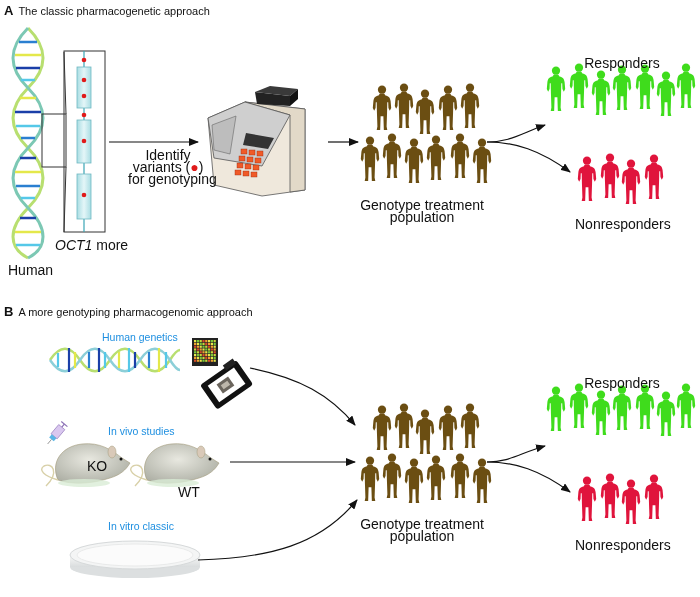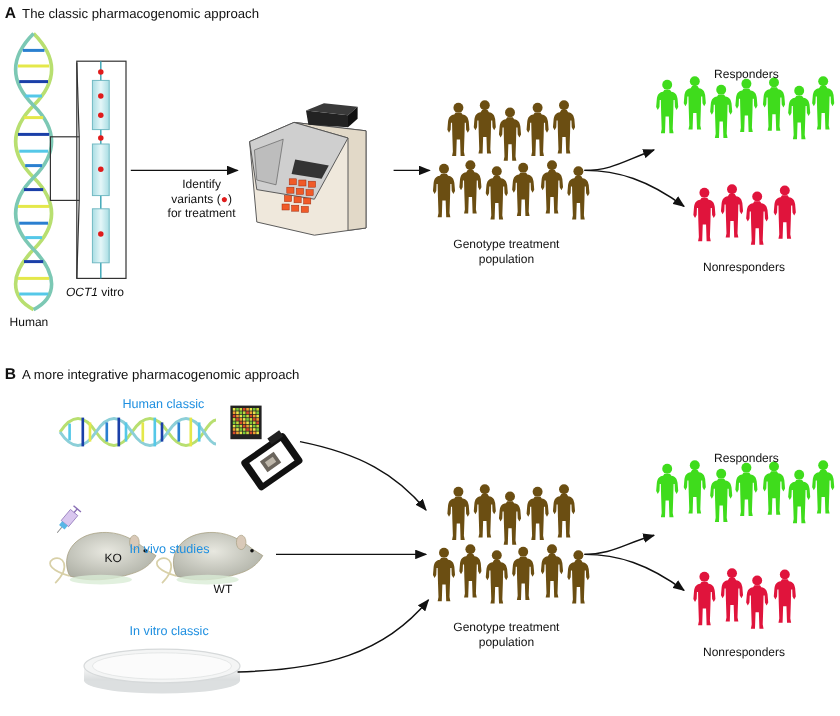--- a/index.html
+++ b/index.html
@@ -1,28 +1,28 @@
 <!DOCTYPE html>
 <html><head>
 <meta charset="utf-8">
 <style>
   html, body { margin:0; padding:0; background:#ffffff; }
   body { width:700px; height:597px; position:relative; overflow:hidden; font-family:"Liberation Sans", sans-serif; color:#111; }
   .abs { position:absolute; }
   .panel-title { font-size:11px; color:#111; white-space:nowrap; }
   .panel-title b { font-size:13px; margin-right:5px; }
-  .lbl { font-size:10px; color:#111; text-align:center; white-space:nowrap; line-height:12px; }
+  .lbl { font-size:14px; color:#111; text-align:center; white-space:nowrap; line-height:12px; }
   .blue { color:#1e8fe0; font-size:10.5px; }
   svg.main { position:absolute; left:0; top:0; }
 </style>
 </head>
 <body>
 
 <div class="abs panel-title" style="left:4px;top:3px;">
-  <b>A</b><span>The classic pharmacogenomic approach</span>
+  <b>A</b><span>The classic pharmacogenetic approach</span>
 </div>
 
 <svg class="main" width="700" height="597" viewBox="0 0 700 597">
   <defs>
     <marker id="arr" markerWidth="10" markerHeight="8" refX="9" refY="4" orient="auto" markerUnits="userSpaceOnUse">
       <path d="M0,0 L10,4 L0,8 Z" fill="#111"></path>
     </marker>
     <linearGradient id="exonG" x1="0" x2="1">
       <stop offset="0" stop-color="#a9dde3"></stop>
         <stop offset="0.5" stop-color="#e4f6f8"></stop>
@@ -300,38 +300,38 @@
     </g>
   <g id="nonB">
       <use href="#person" transform="translate(587,506) scale(1.15)" fill="#e0143c"></use>
       <use href="#person" transform="translate(610,503) scale(1.15)" fill="#e0143c"></use>
       <use href="#person" transform="translate(631,509) scale(1.15)" fill="#e0143c"></use>
       <use href="#person" transform="translate(654,504) scale(1.15)" fill="#e0143c"></use>
     </g>
 </svg>
 
 <div class="abs lbl" style="left:8px;top:264px;">Human</div>
-<div class="abs lbl" style="left:55px;top:239px;"><i>OCT1</i><span> vitro</span></div>
+<div class="abs lbl" style="left:55px;top:239px;"><i>OCT1</i><span> more</span></div>
 <div class="abs lbl" style="left:128px;top:149px;width:80px;">
   <div>Identify</div>
   <div><span id="variantsLine">variants (<span style="color:#e01b1b">●</span>)</span></div>
-  <div>for treatment</div>
+  <div>for genotyping</div>
 </div>
 <div class="abs lbl" style="left:360px;top:199px;width:124px;">
   <div>Genotype treatment</div>
   <div>population</div>
 </div>
 <div class="abs lbl" style="left:582px;top:57px;width:80px;">Responders</div>
 <div class="abs lbl" style="left:575px;top:218px;width:90px;">Nonresponders</div>
 
 <div class="abs panel-title" style="left:4px;top:304px;">
-  <b>B</b><span>A more integrative pharmacogenomic approach</span>
-</div>
-<div class="abs lbl blue" style="left:102px;top:331px;">Human classic</div>
-<div class="abs lbl blue" style="left:108px;top:425px;margin-top:27px;">In vivo studies</div>
+  <b>B</b><span>A more genotyping pharmacogenomic approach</span>
+</div>
+<div class="abs lbl blue" style="left:102px;top:331px;">Human genetics</div>
+<div class="abs lbl blue" style="left:108px;top:425px;">In vivo studies</div>
 <div class="abs lbl" style="left:87px;top:460px;">KO</div>
 <div class="abs lbl" style="left:178px;top:486px;">WT</div>
 <div class="abs lbl blue" style="left:108px;top:520px;">In vitro classic</div>
 <div class="abs lbl" style="left:360px;top:518px;width:124px;">
   <div>Genotype treatment</div>
   <div>population</div>
 </div>
 <div class="abs lbl" style="left:582px;top:377px;width:80px;">Responders</div>
 <div class="abs lbl" style="left:575px;top:539px;width:90px;">Nonresponders</div>
 

